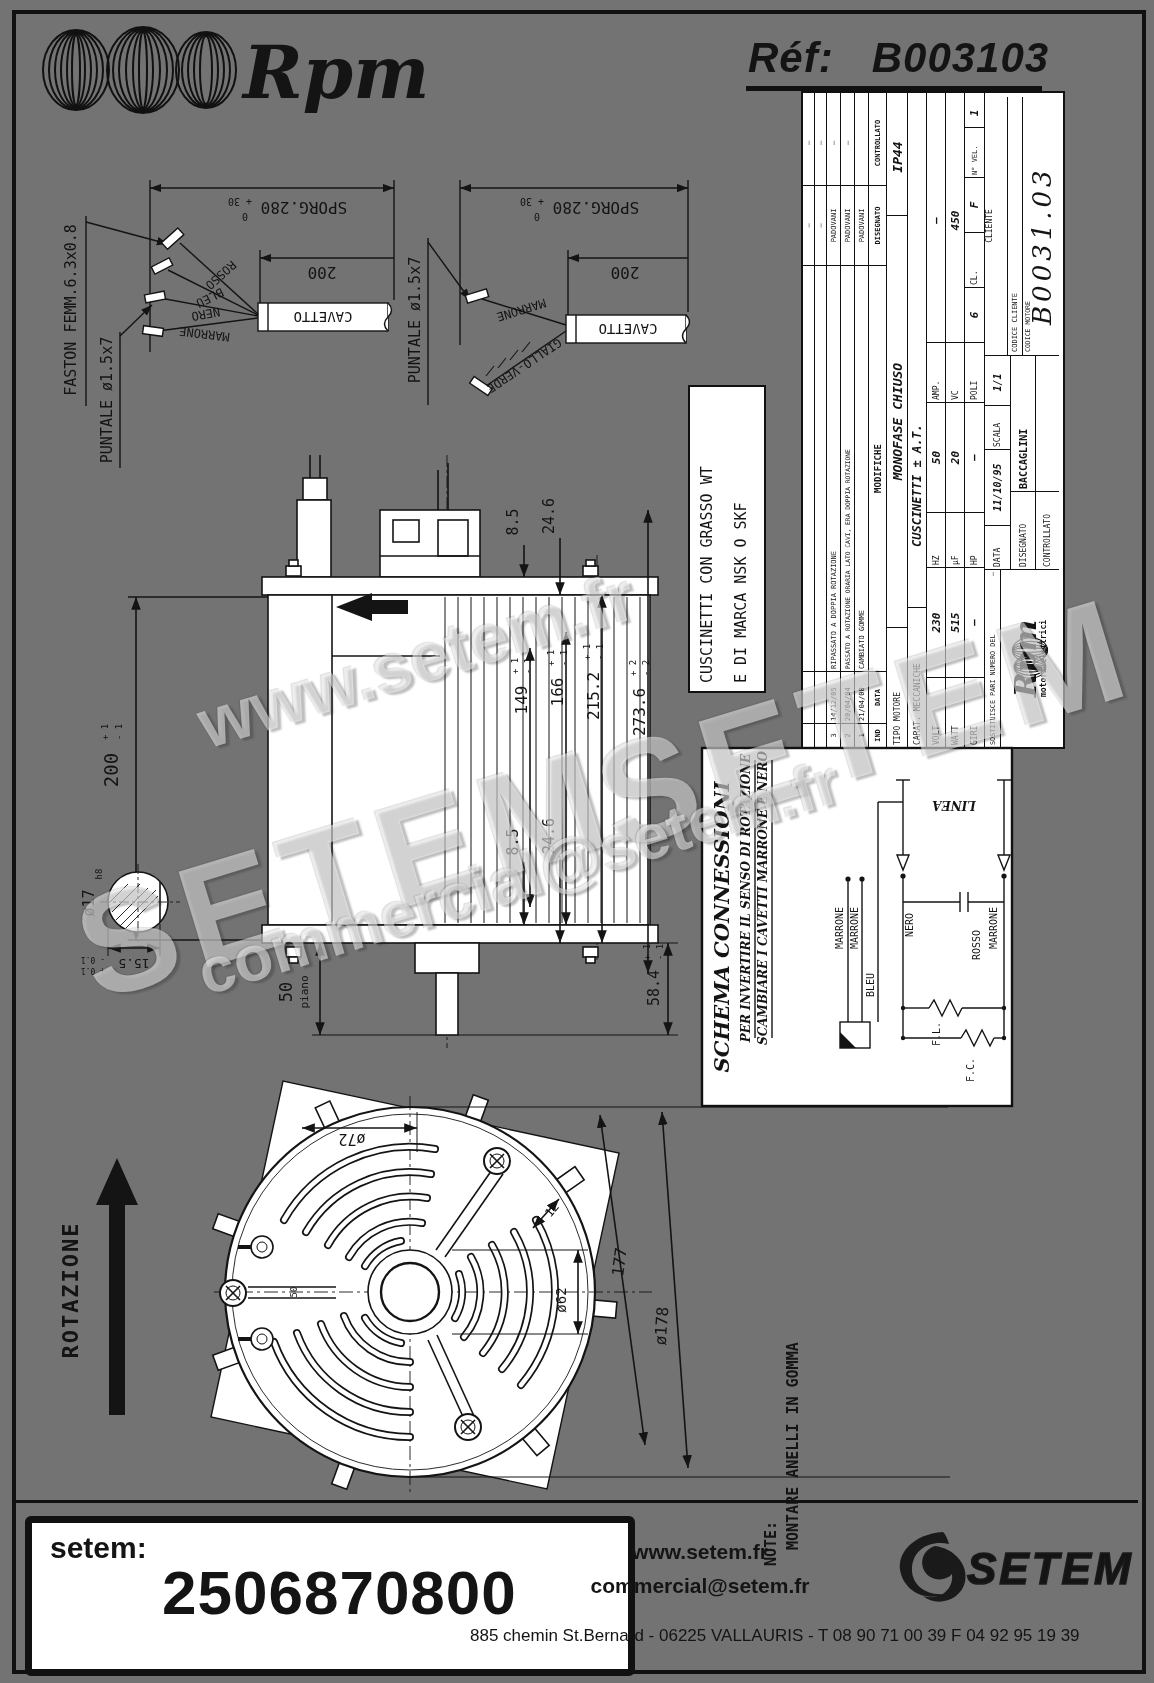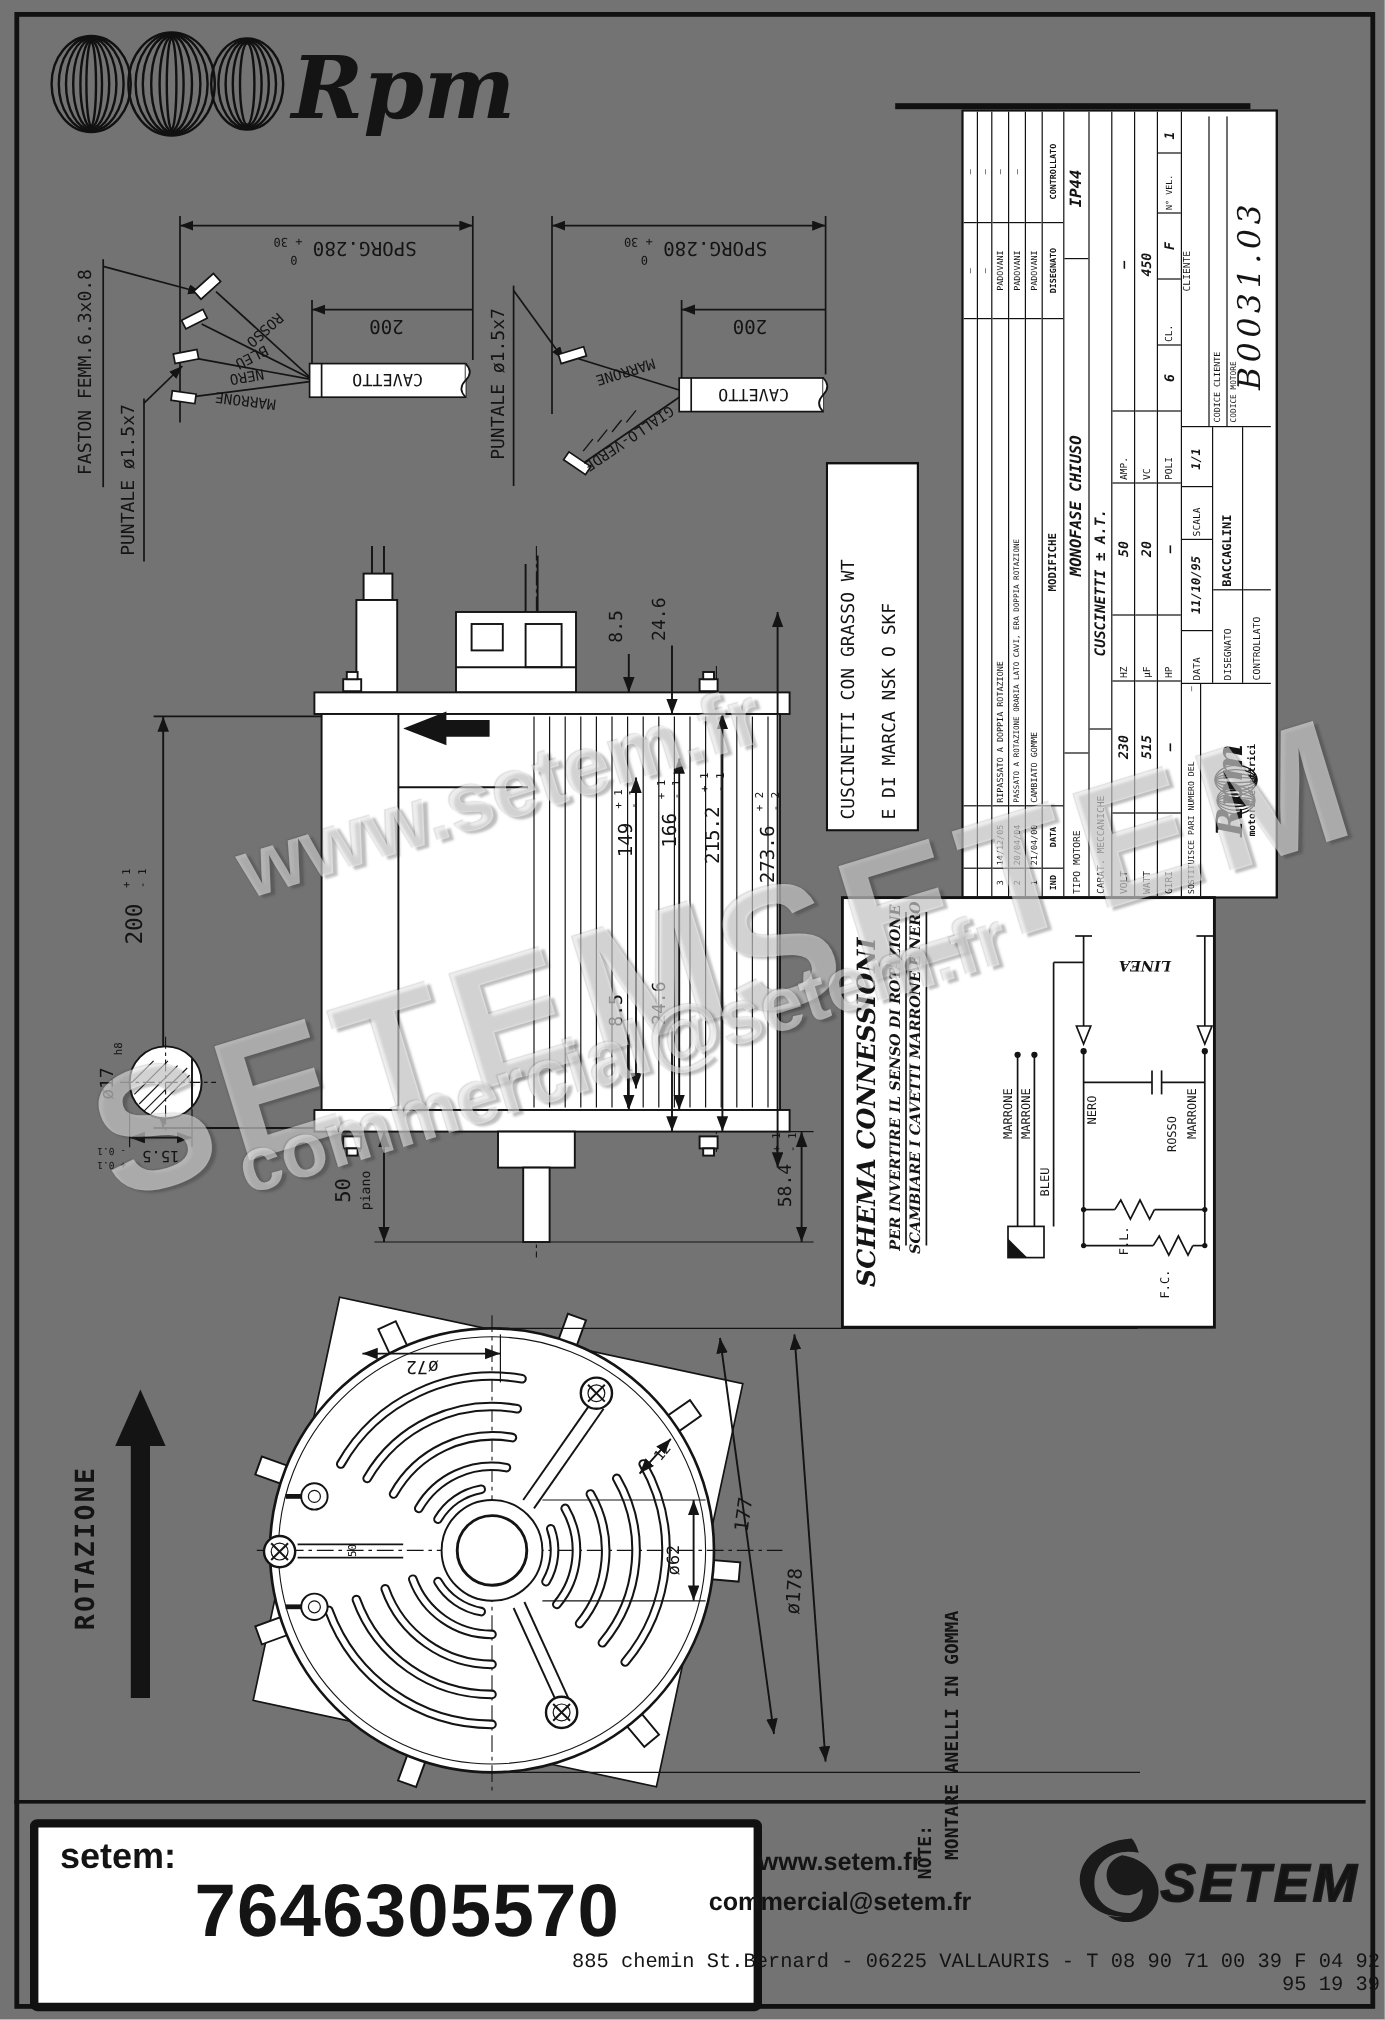--- a/index.html
+++ b/index.html
@@ -66,20 +66,24 @@
         <ellipse cx="168" cy="50" rx="30" ry="38"></ellipse>
           <ellipse cx="168" cy="50" rx="24" ry="37"></ellipse>
           <ellipse cx="168" cy="50" rx="18" ry="36"></ellipse>
           <ellipse cx="168" cy="50" rx="12" ry="35"></ellipse>
           <ellipse cx="168" cy="50" rx="6" ry="34"></ellipse>
       </g>
     </g>
     <text x="205" y="78" style="font-family:'DejaVu Serif',serif;font-style:italic;font-weight:bold;font-size:72px;">Rpm</text>
   </svg>
 
+  <div class="abs" id="reftxt">
+    <span>Réf:</span>&nbsp;&nbsp;
+    <span>B003103</span>
+  </div>
   <div class="abs" id="refline"></div>
 
   <div class="abs" id="tbwrap">
    <div id="tb">
 
     <div class="trow hist" style="height:12px;">
       <div class="tc" style="width:24px;"></div>
       <div class="tc" style="width:52px;"></div>
       <div class="tc" style="width:406px;"></div>
       <div class="tc" style="width:80px;justify-content:center;">–</div>
@@ -635,22 +639,22 @@
   <div class="abs vup" style="left:784px;top:1318px;height:232px;font-size:15px;font-weight:bold;">MONTARE ANELLI IN GOMMA</div>
 
   <div class="wm" style="left:190px;top:620px;font-size:70px;transform:rotate(-17deg);">www.setem.fr</div>
   <div class="wm" style="left:70px;top:790px;font-size:145px;letter-spacing:10px;transform:rotate(-17deg);">SETEM</div>
   <div class="wm" style="left:590px;top:640px;font-size:145px;letter-spacing:10px;transform:rotate(-17deg);">SETEM</div>
   <div class="wm" style="left:185px;top:840px;font-size:64px;transform:rotate(-17deg);">commercial@setem.fr</div>
 
   <div class="abs" id="divider"></div>
   <div class="abs" id="codebox">
     <div id="codelabel">setem:</div>
-    <div id="codeval">7646305570</div>
+    <div id="codeval">2506870800</div>
   </div>
   <div class="abs ftxt" style="left:590px;top:1540px;width:220px;font-size:21px;">www.setem.fr</div>
   <div class="abs ftxt" style="left:575px;top:1574px;width:250px;font-size:21px;">commercial@setem.fr</div>
-  <div class="abs" style="left:470px;top:1626px;width:680px;font-family:Liberation Mono, monospace;font-size:17px;text-align:right;">885 chemin St.Bernard  -  06225 VALLAURIS  -  T 08 90 71 00 39   F 04 92 95 19 39</div>
+  <div class="abs" style="left:470px;top:1626px;width:680px;font-family:Liberation Sans, sans-serif;font-size:17px;text-align:left;">885 chemin St.Bernard  -  06225 VALLAURIS  -  T 08 90 71 00 39   F 04 92 95 19 39</div>
   <svg class="abs" style="left:885px;top:1522px;" width="255" height="90" viewBox="0 0 255 90">
     <path d="M58,10 C28,12 10,32 16,52 C21,70 42,80 60,72 C40,74 26,62 27,46 C28,28 44,18 64,22 C62,15 60,12 58,10 Z M50,24 C38,28 34,40 40,50 C46,59 60,60 67,52 C69,68 54,79 38,74 C52,86 76,78 80,60 C84,42 68,26 50,24 Z" fill="#1a1a1a"></path>
     <text x="82" y="62" style="font-family:'Liberation Sans',sans-serif;font-weight:bold;font-style:italic;font-size:44px;letter-spacing:3px;" fill="#ffffff" stroke="#1a1a1a" stroke-width="1.6">SETEM</text>
   </svg>
 </div>
 
 </body></html>

